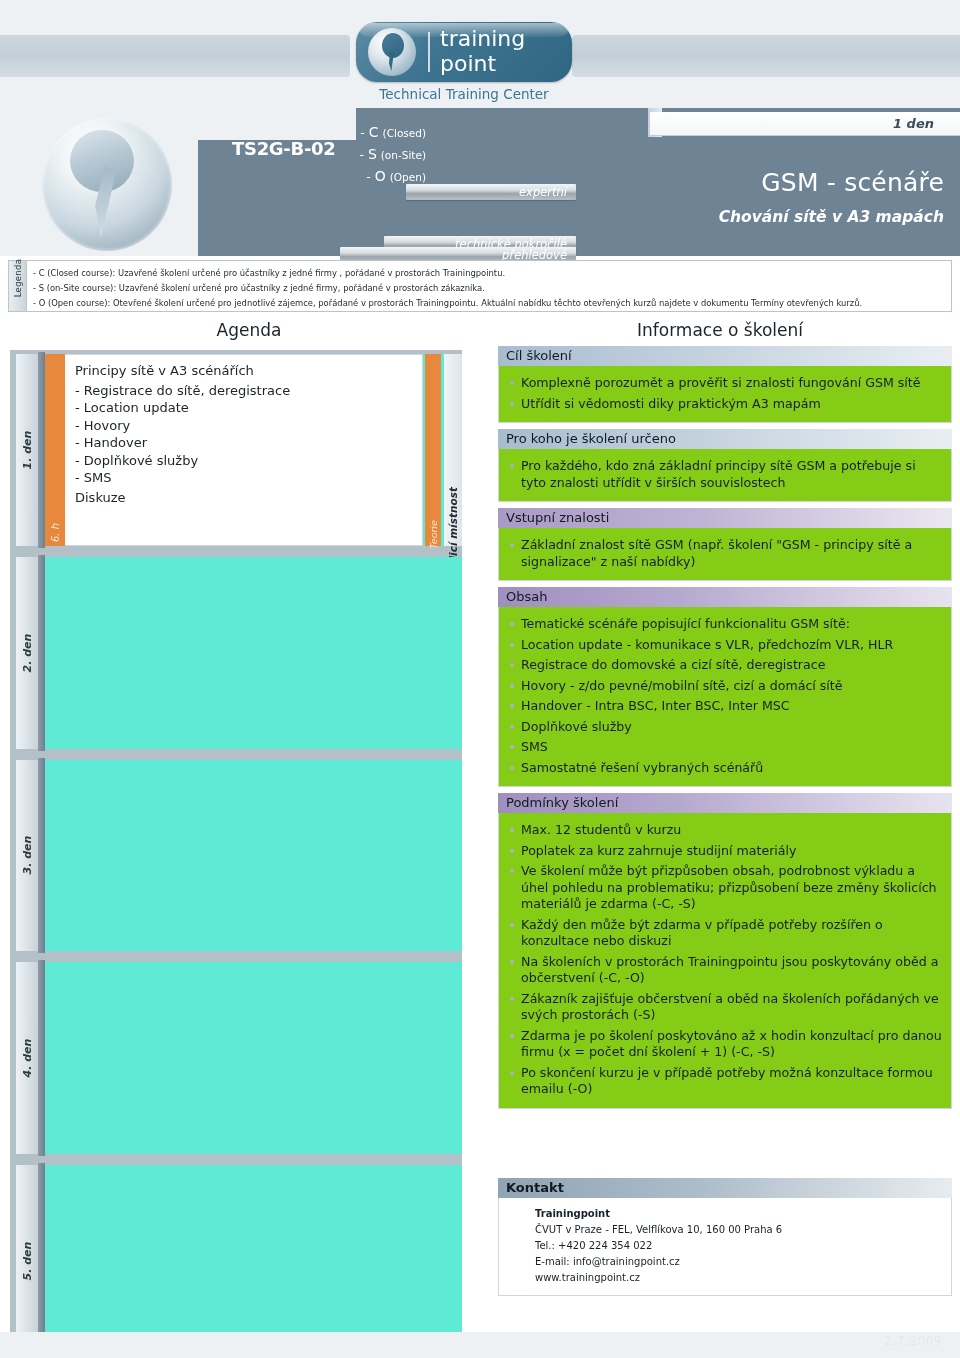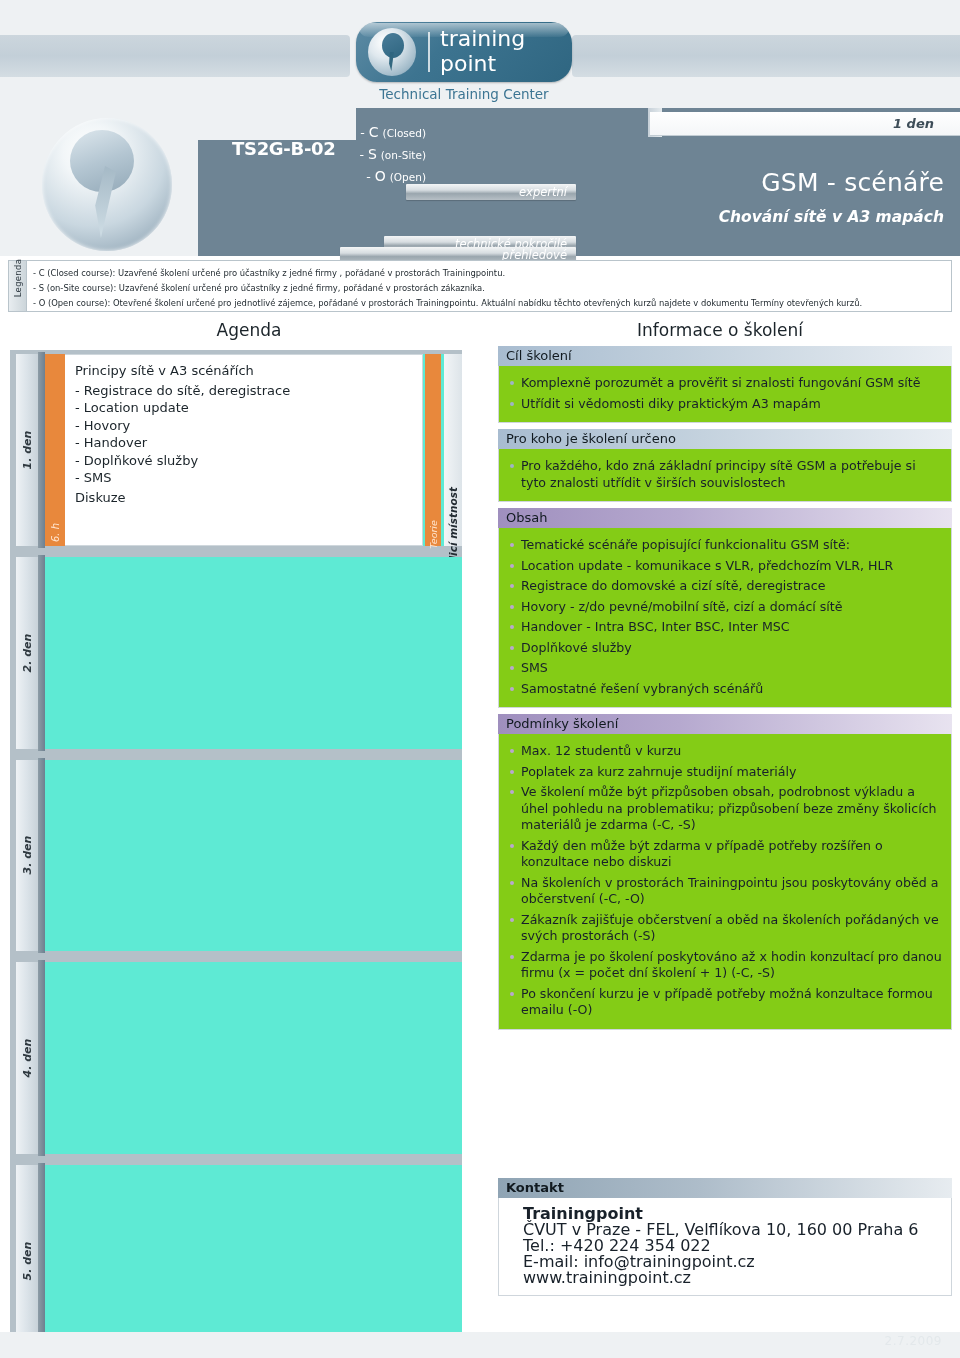--- a/index.html
+++ b/index.html
@@ -334,22 +334,22 @@
     content: "";
     position: absolute; left: 3px; top: 6px;
     width: 4px; height: 4px; border-radius: 50%;
     background: #b9a8cf;
   }
   .sec.cil .bullet:before { background: #9fb4c7; }
   .sec.pro .bullet:before { background: #9fb4c7; }
 
   .contact-body {
     border: 1px solid #cfd6dc; border-top: none;
-    background: #ffffff; padding: 8px 8px 9px 24px;
-    font-size: 16px; color: #18212a; line-height: 16px;
+    background: #ffffff; padding: 8px 8px 9px 36px;
+    font-size: 10px; color: #18212a; line-height: 16px;
   }
   .contact-body .bold { font-weight: bold; }
 
   .kontakt-wrap {
     position: absolute; left: 18px; right: 8px; bottom: 40px;
   }
 
   .datestamp {
     position: absolute; right: 18px; bottom: 10px;
     font-size: 12px; color: #e3e8eb; letter-spacing: 0.5px;
@@ -499,20 +499,26 @@
           <div class="bullet">Utřídit si vědomosti diky praktickým A3 mapám</div>
         </div>
       </div>
       <div class="sec pro">
         <div class="sec-head blue">Pro koho je školení určeno</div>
         <div class="sec-body">
           <div class="bullet">Pro každého, kdo zná základní principy sítě GSM a potřebuje si tyto znalosti utřídit v širších souvislostech</div>
         </div>
       </div>
       <div class="sec ">
+        <div class="sec-head purple">Vstupní znalosti</div>
+        <div class="sec-body">
+          <div class="bullet">Základní znalost sítě GSM (např. školení  "GSM - principy sítě a signalizace" z naší nabídky)</div>
+        </div>
+      </div>
+      <div class="sec ">
         <div class="sec-head purple-strong">Obsah</div>
         <div class="sec-body">
           <div class="bullet">Tematické scénáře popisující funkcionalitu GSM sítě:</div>
           <div class="bullet">Location update - komunikace s VLR, předchozím VLR, HLR</div>
           <div class="bullet">Registrace do domovské a cizí sítě, deregistrace</div>
           <div class="bullet">Hovory - z/do pevné/mobilní sítě, cizí a domácí sítě</div>
           <div class="bullet">Handover - Intra BSC, Inter BSC, Inter MSC</div>
           <div class="bullet">Doplňkové služby</div>
           <div class="bullet">SMS</div>
           <div class="bullet">Samostatné řešení vybraných scénářů</div>

